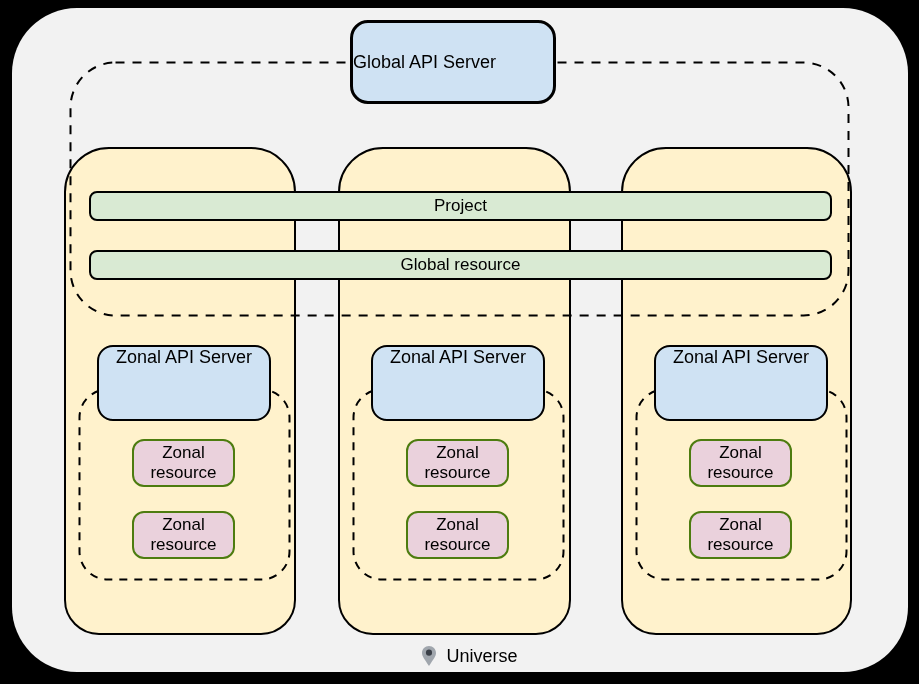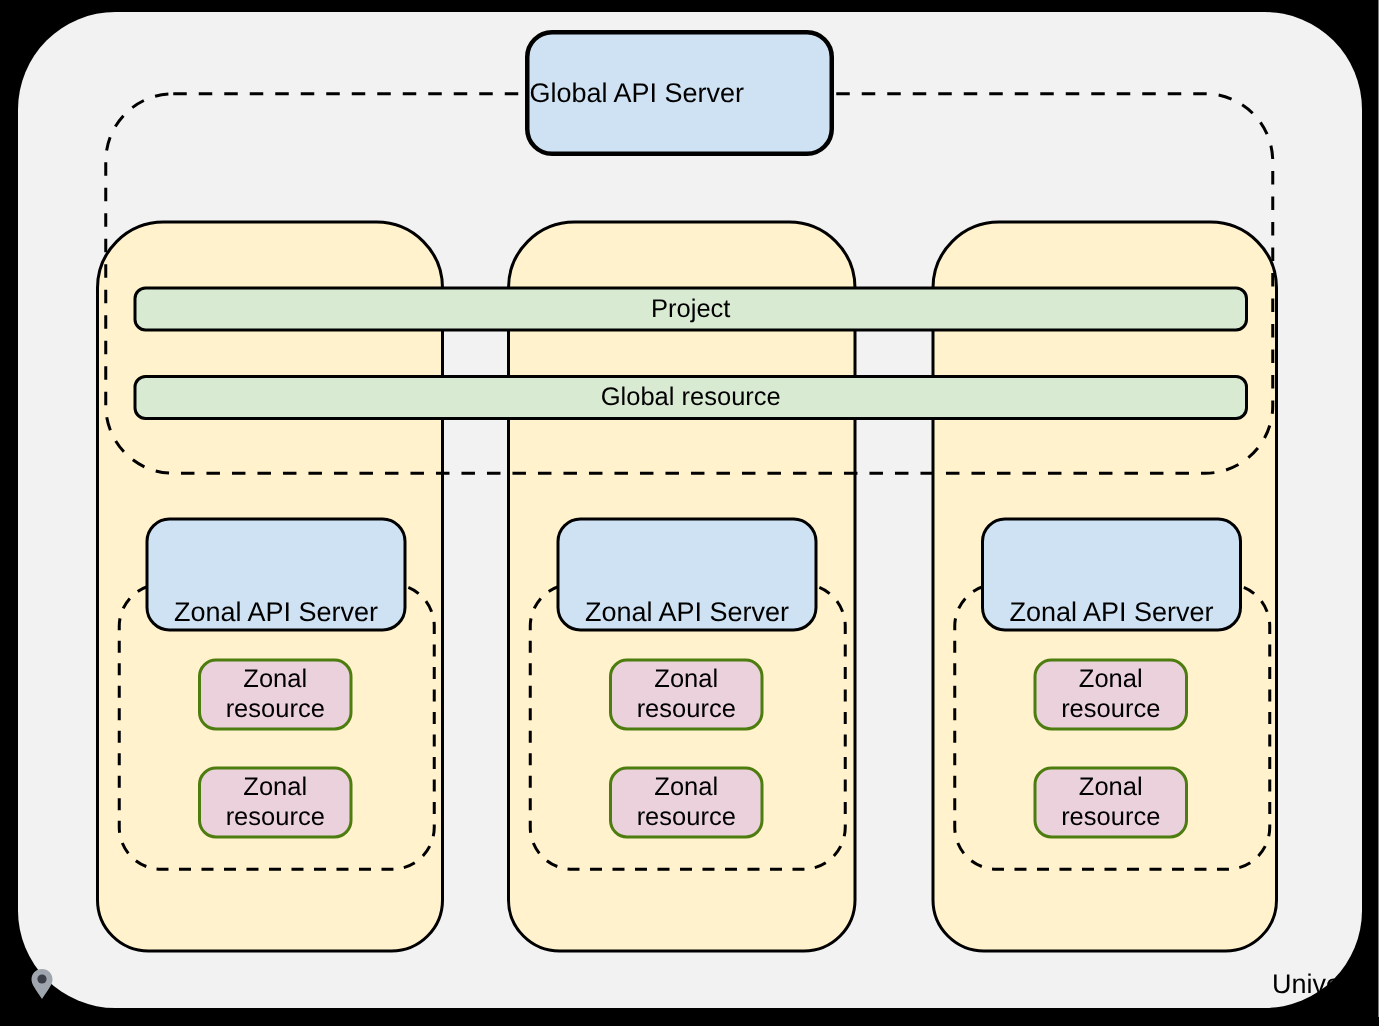--- a/index.html
+++ b/index.html
@@ -32,34 +32,34 @@
   .bar-global-resource{top:250px;}
   .global-api{
     position:absolute;left:350px;top:20px;width:206px;height:84px;
     background:#cfe2f3;border:3px solid #000;border-radius:18px;
     box-sizing:border-box;display:flex;align-items:center;justify-content:flex-start;
     font-size:18px;
   }
   .zonal-api{
     position:absolute;left:31px;top:196px;width:174px;height:76px;
     background:#cfe2f3;border:2.5px solid #000;border-radius:16px;
-    box-sizing:border-box;display:flex;align-items:flex-end;justify-content:center;
+    box-sizing:border-box;display:flex;align-items:flex-start;justify-content:center;
     font-size:18px;
   }
   .zonal-res{
     position:absolute;left:66px;width:103px;height:48px;
     background:#ead1dc;border:2px solid #4d7c0f;border-radius:12px;
     box-sizing:border-box;display:flex;align-items:center;justify-content:center;
     text-align:center;font-size:17px;line-height:1.2;
   }
   .res-1{top:290px;}
   .res-2{top:362px;}
   .pin-label{
     position:absolute;left:0;right:0;display:flex;align-items:center;
-    justify-content:space-between;gap:9px;font-size:18px;margin-left:20px;
+    justify-content:center;gap:9px;font-size:18px;margin-left:20px;
   }
   .universe-label{top:643px;height:26px;}
   .pin{flex:0 0 auto;display:block;}
 </style>
 </head>
 <body>
 
 <div class="stage">
 
   <div class="universe"></div>

